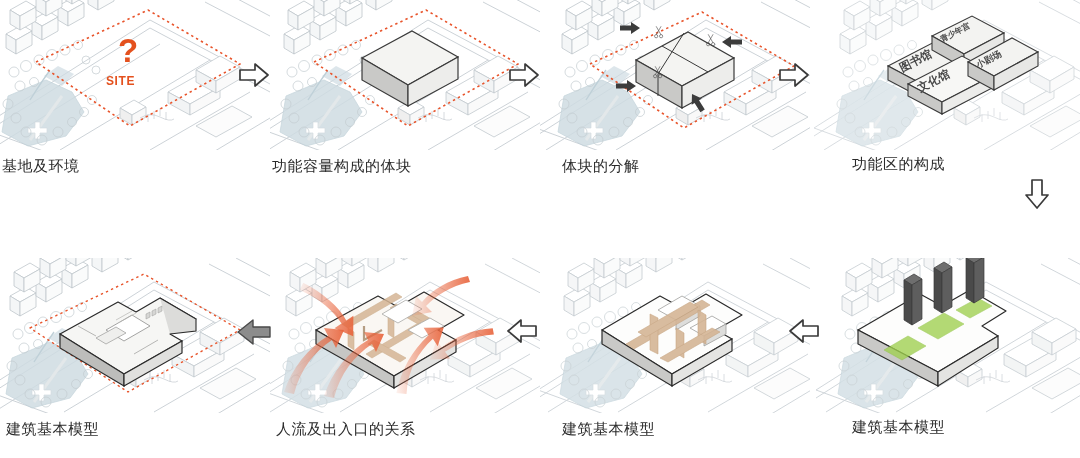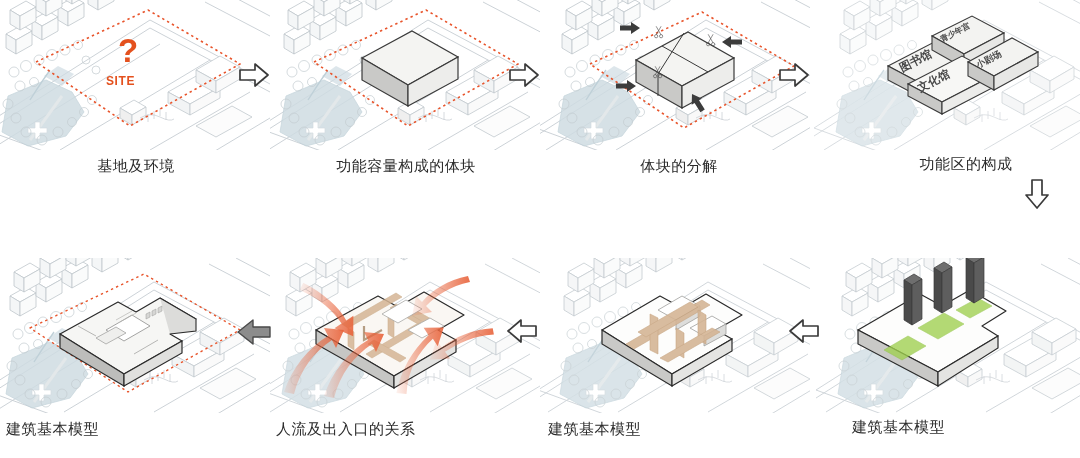--- a/index.html
+++ b/index.html
@@ -43,24 +43,24 @@
   .arrow svg { display: block; }
   
   #p1 { left: 0px;   top: 0px; }
   #p2 { left: 270px; top: 0px; }
   #p3 { left: 540px; top: 0px; }
   #p4 { left: 810px; top: 0px; }
   #p5 { left: 0px;   top: 258px; }
   #p6 { left: 270px; top: 258px; }
   #p7 { left: 540px; top: 258px; }
   #p8 { left: 810px; top: 258px; }
-  #p1 .caption, #p2 .caption, #p3 .caption, #p4 .caption { margin-left: 2px; margin-top: 6px; text-align: center; }
+  #p1 .caption, #p2 .caption, #p3 .caption, #p4 .caption { margin-left: 2px; margin-top: 6px; }
   #p5 .caption, #p6 .caption, #p7 .caption, #p8 .caption { margin-left: 6px; margin-top: 6px; }
   #p2 .caption, #p6 .caption { }
-  #p3 .caption, #p7 .caption { margin-left: 8px; }
+  #p3 .caption, #p7 .caption { margin-left: 22px; }
   #p4 .caption, #p8 .caption { margin-left: 42px; font-family: Liberation Mono, monospace; }
   #a1 { left: 238px; top: 62px; }
   #a2 { left: 508px; top: 62px; }
   #a3 { left: 778px; top: 62px; }
   #a4 { left: 1024px; top: 178px; }
   #a5 { left: 236px; top: 318px; }
   #a6 { left: 506px; top: 318px; }
   #a7 { left: 788px; top: 318px; }
 </style>
 </head>

